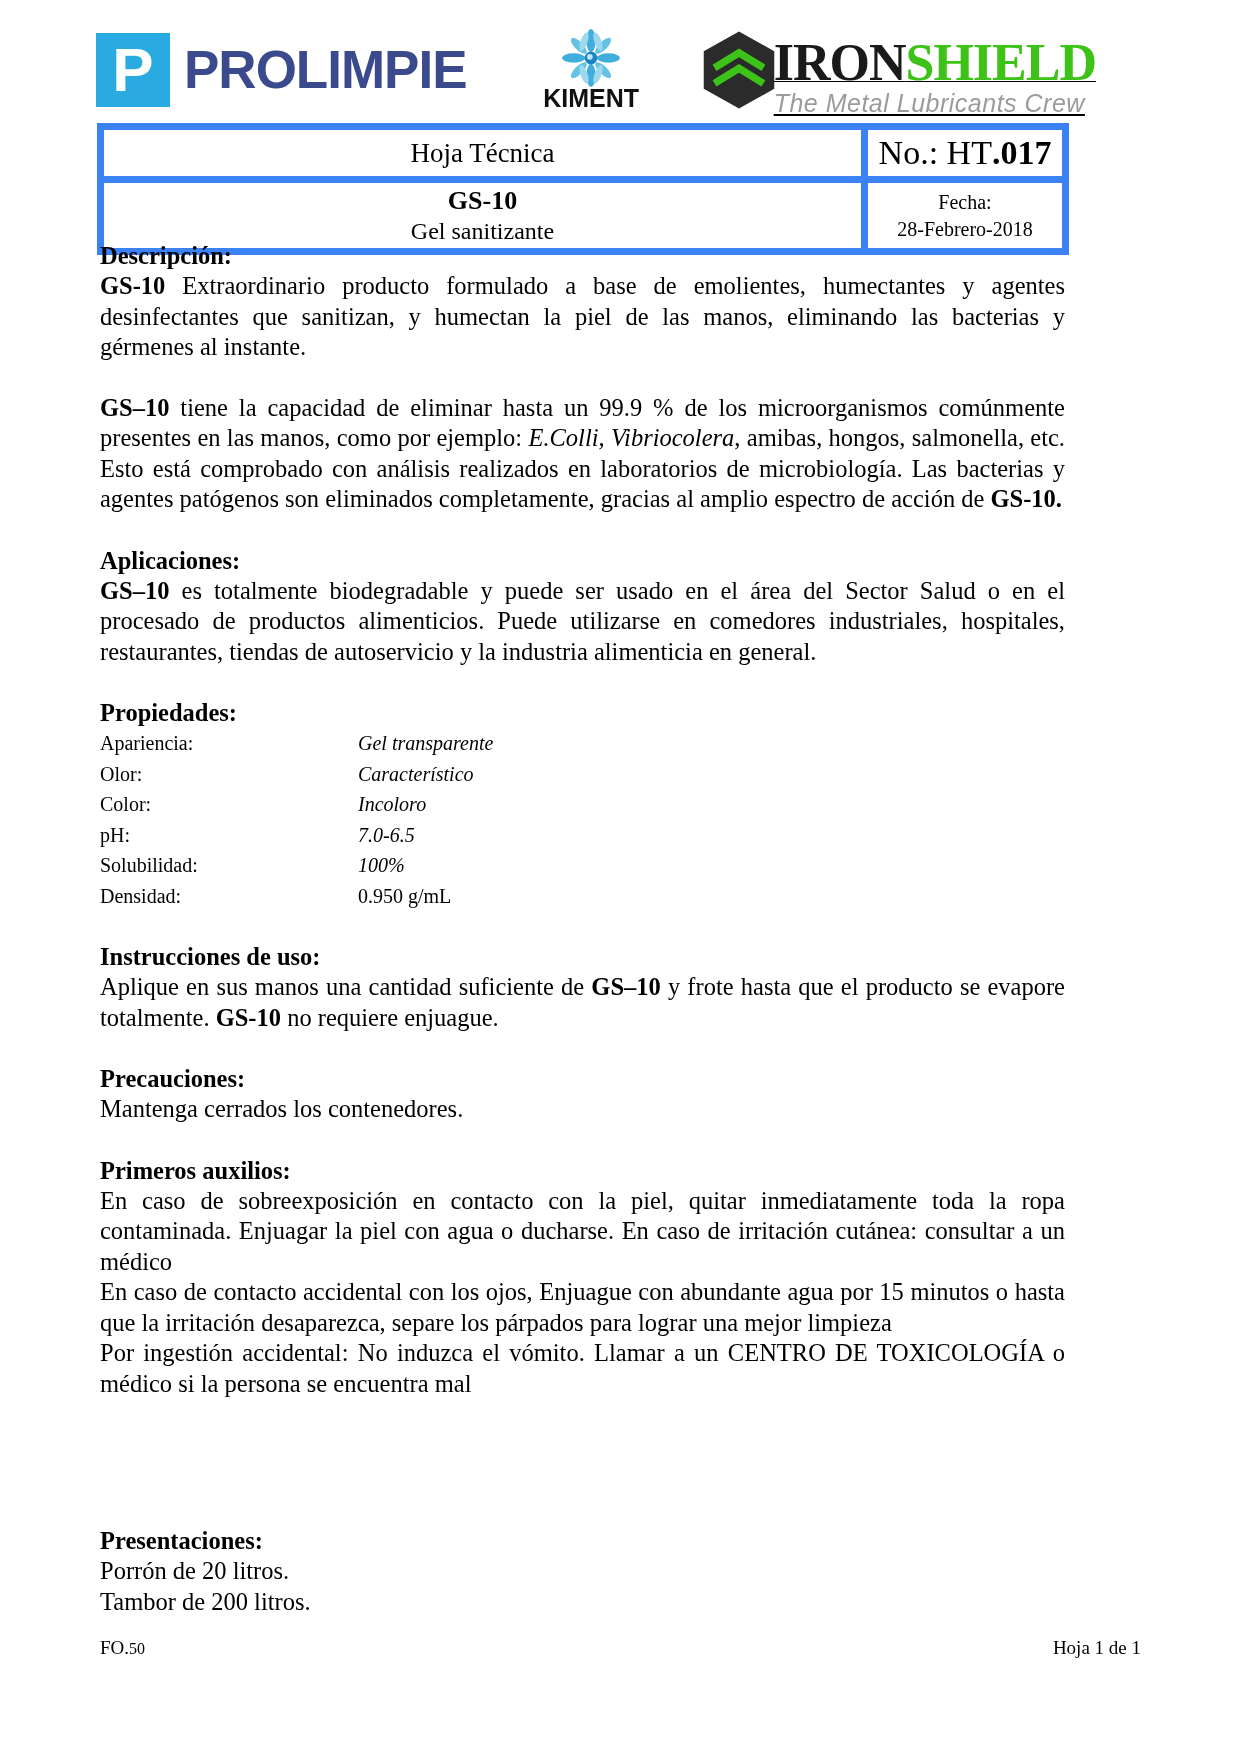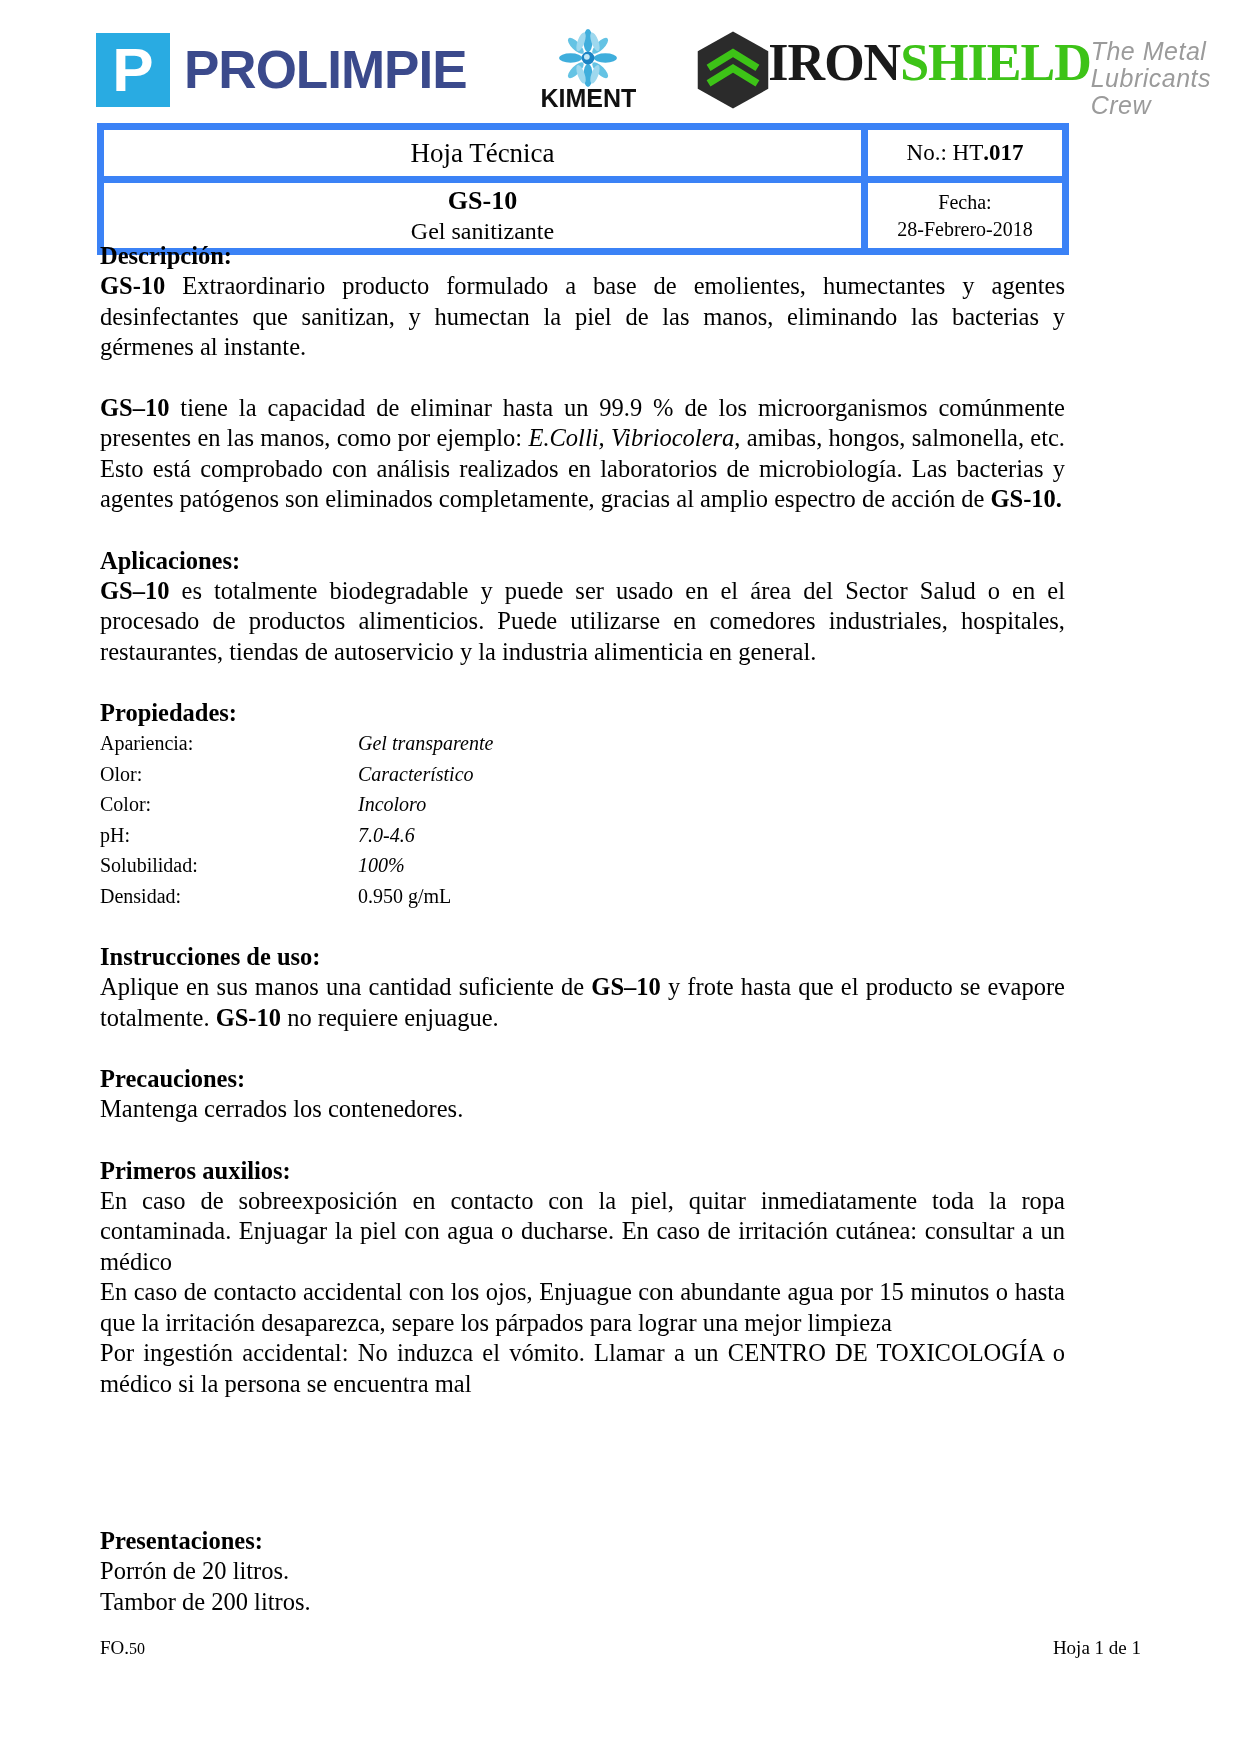--- a/index.html
+++ b/index.html
@@ -99,23 +99,24 @@
   }
   .is-hex {
     width: 82px;
     height: 82px;
     flex: 0 0 auto;
     margin-top: 2px;
   }
   .is-text {
     margin-left: -6px;
     display: flex;
-    flex-direction: row;
+    flex-direction: column;
     justify-content: flex-start;
     padding-top: 10px;
+    text-decoration: underline;
   }
   .is-word {
     font-family: "Liberation Serif", "DejaVu Serif", serif;
     font-weight: bold;
     font-size: 52px;
     line-height: 52px;
     letter-spacing: -1px;
   }
   .is-iron { color: #1A1A1A; }
   .is-shield { color: #3DC317; }
@@ -143,21 +144,21 @@
     text-align: center;
     vertical-align: middle;
     padding: 2px 4px;
   }
   .cell-hoja {
     font-size: 27px;
     height: 42px;
     line-height: 32px;
   }
   .cell-no {
-    font-size: 23px;
+    font-size: 34px;
     height: 42px;
     line-height: 30px;
     width: 186px;
   }
   .cell-prod {
     height: 60px;
     line-height: 30px;
   }
   .cell-prod .prod-name {
     display: block;
@@ -341,21 +342,21 @@
       <tr>
         <td class="k">Olor:</td>
         <td class="v">Característico</td>
       </tr>
       <tr>
         <td class="k">Color:</td>
         <td class="v">Incoloro</td>
       </tr>
       <tr>
         <td class="k">pH:</td>
-        <td class="v">7.0-4.6</td>
+        <td class="v">7.0-6.5</td>
       </tr>
       <tr>
         <td class="k">Solubilidad:</td>
         <td class="v">100%</td>
       </tr>
       <tr>
         <td class="k">Densidad:</td>
         <td class="v plain">0.950 g/mL</td>
       </tr>
     </tbody>

